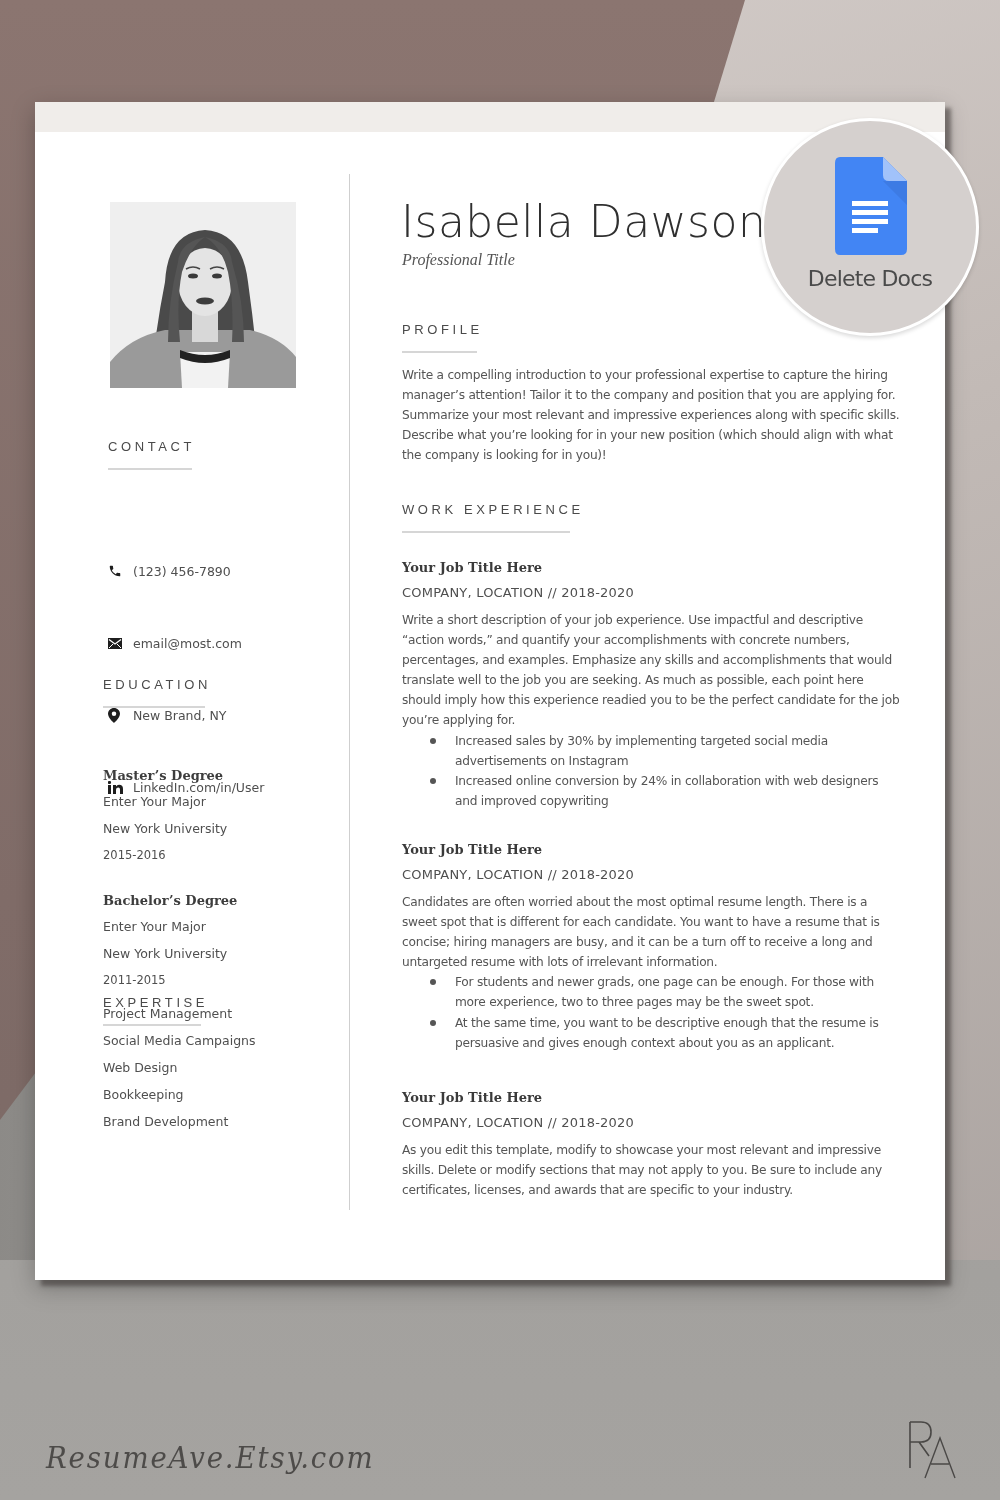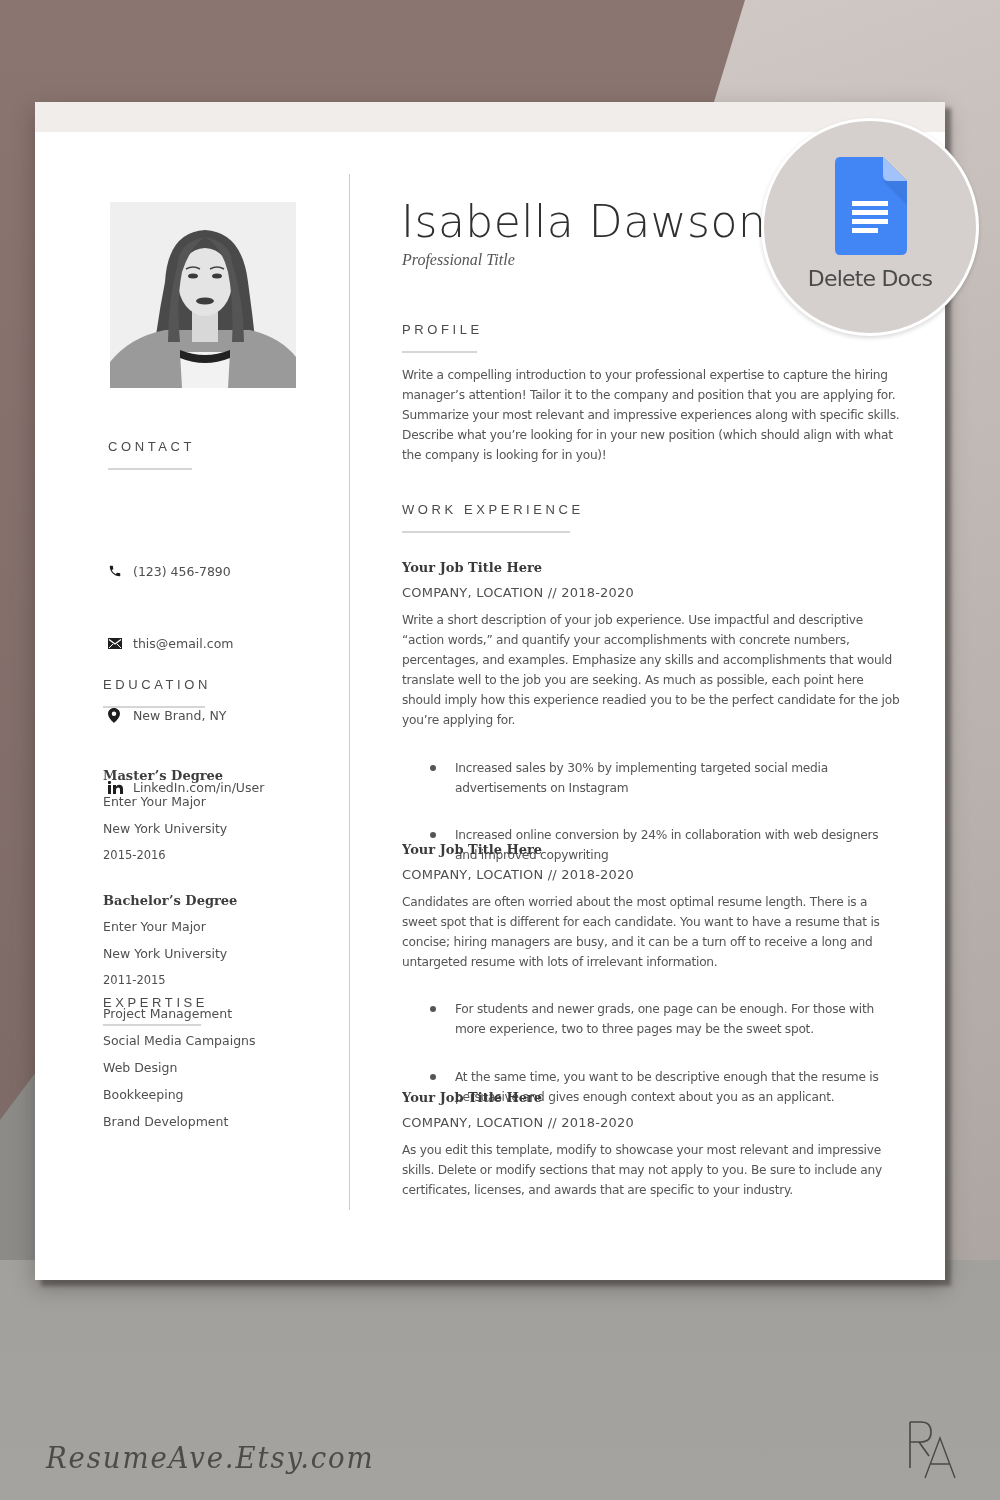--- a/index.html
+++ b/index.html
@@ -102,21 +102,21 @@
   .job-title {
     position: absolute; left: 367px;
     font-family: "DejaVu Serif", serif; font-weight: bold; font-size: 13px; color: #3a3a3a;
   }
   .job-meta {
     position: absolute; left: 367px;
     font-family: "DejaVu Sans", sans-serif; font-size: 13px; color: #4f4f4f;
     letter-spacing: 0.2px;
   }
   .bullets { list-style: none; }
-  .bullets li { position: relative; padding-left: 53px; padding-right: 20px; margin-top: 27px; }
+  .bullets li { position: relative; padding-left: 53px; padding-right: 20px; }
   .bullets li::before {
     content: ""; position: absolute; left: 28px; top: 7px; width: 6px; height: 6px;
     border-radius: 50%; background: #555;
   }
 
   
   .gdocs-badge {
     position: absolute; left: 761px; top: 118px; width: 218px; height: 218px;
     border-radius: 50%; background: #d5d0ce; border: 3px solid #ffffff;
     box-shadow: 0 2px 4px rgba(0,0,0,0.15);
@@ -187,21 +187,21 @@
       <span>(123) 456-7890</span>
     </div>
     <div class="contact-item">
       <span class="contact-icon">
         <svg width="14" height="11" viewBox="0 0 14 11">
             <rect x="0" y="0" width="14" height="11" fill="#1e1e1e"></rect>
             <path d="M1 1.5 L7 6 L13 1.5" stroke="#fff" stroke-width="1.2" fill="none"></path>
             <path d="M1 10 L5 6 M13 10 L9 6" stroke="#fff" stroke-width="1" fill="none"></path>
           </svg>
       </span>
-      <span>this@email.com</span>
+      <span>email@most.com</span>
     </div>
     <div class="contact-item">
       <span class="contact-icon">
         <svg width="12" height="15" viewBox="0 0 24 30">
             <path fill="#1e1e1e" d="M12 0C5.4 0 0 5.2 0 11.6 0 20 12 30 12 30s12-10 12-18.4C24 5.2 18.6 0 12 0zm0 16a4.5 4.5 0 1 1 0-9 4.5 4.5 0 0 1 0 9z"></path>
           </svg>
       </span>
       <span>New Brand, NY</span>
     </div>
     <div class="contact-item">

